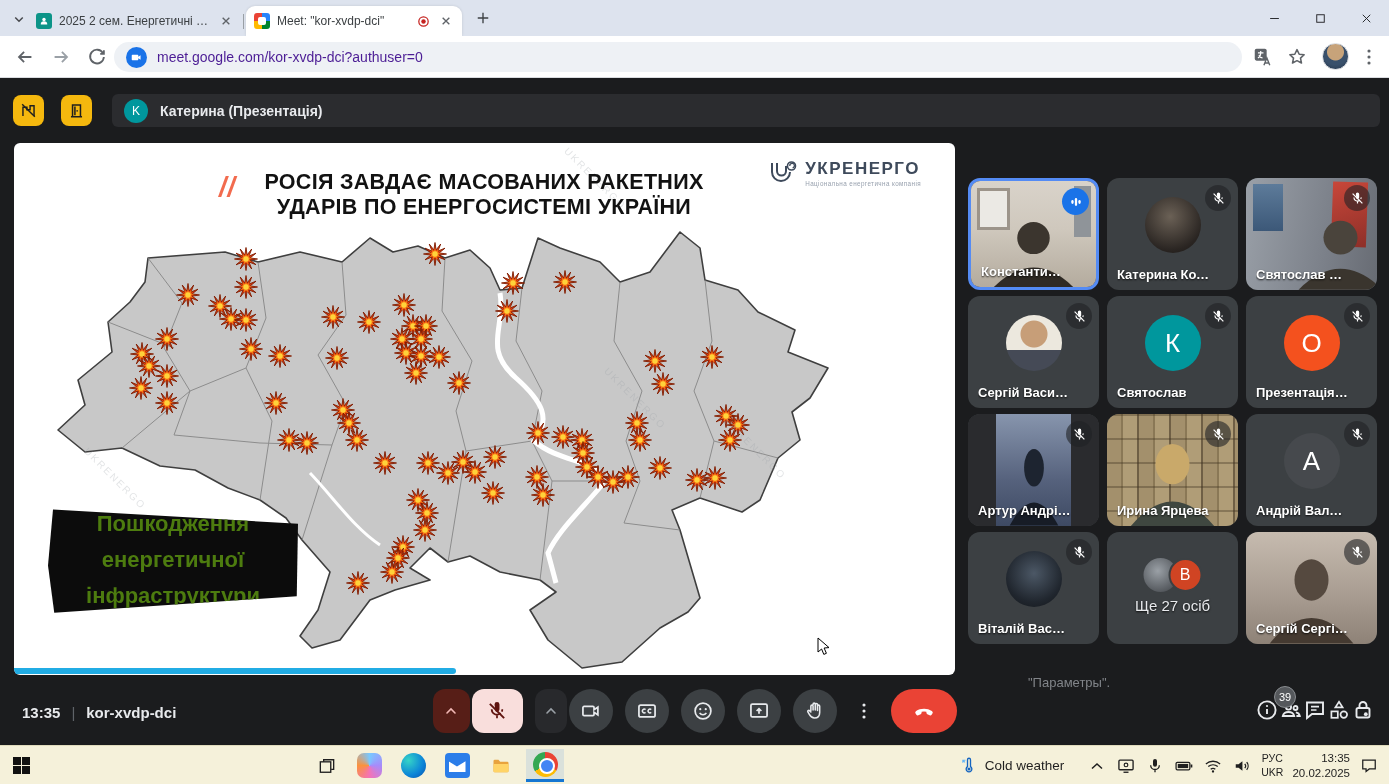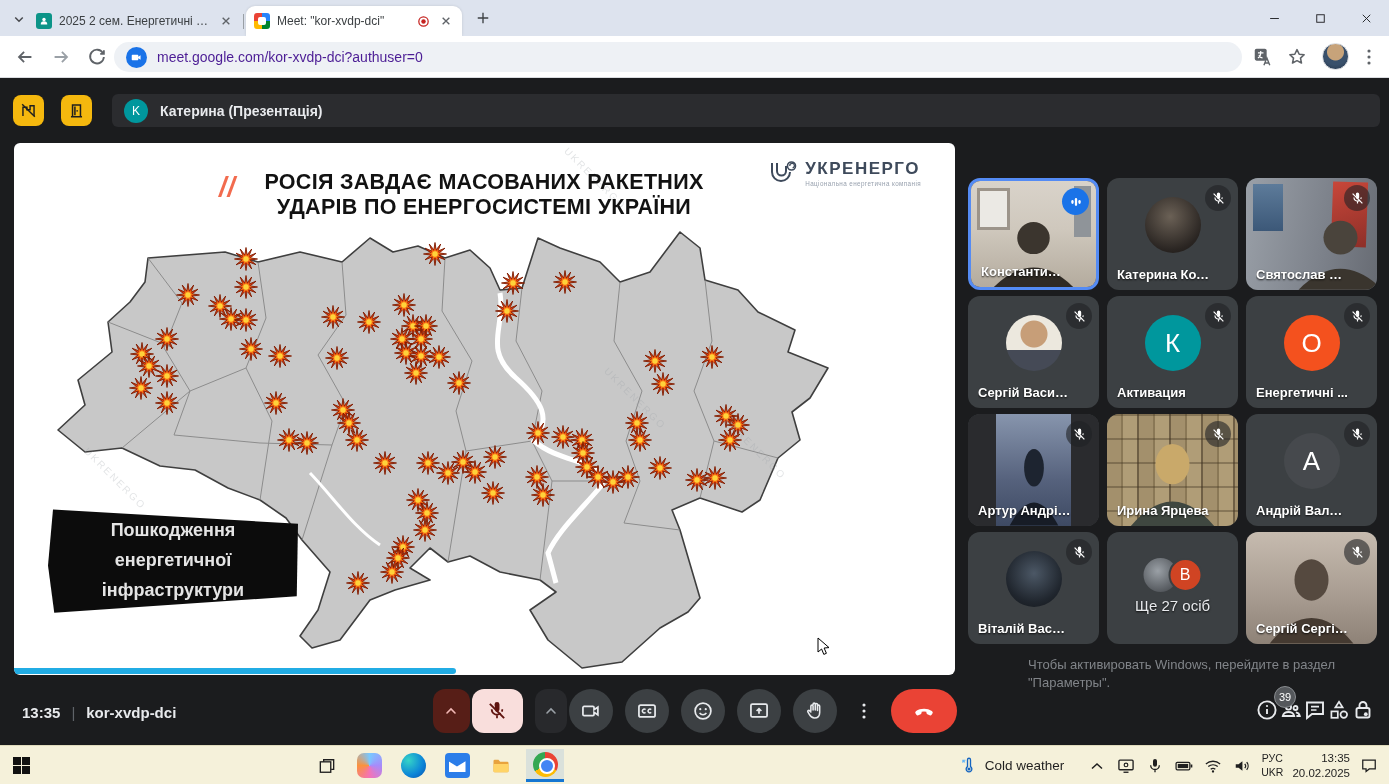--- a/index.html
+++ b/index.html
@@ -50,21 +50,21 @@
   #slide { position:absolute; left:14px; top:65px; width:941px; height:532px; background:#fff; border-radius:6px; overflow:hidden; }
   #slide-title { position:absolute; left:190px; top:27px; width:560px; text-align:center; font-weight:bold; font-size:21.5px; line-height:1.18; color:#121212; letter-spacing:.3px; }
   #slide-slashes { position:absolute; left:205px; top:29px; font-size:27px; font-weight:bold; font-style:italic; color:#f26b4e; letter-spacing:1px; }
   #brand { position:absolute; right:34px; top:16px; display:flex; align-items:flex-end; gap:6px; }
   #brand svg { width:32px; height:28px; }
   #brand-name { font-size:17px; font-weight:bold; color:#3e4a5b; letter-spacing:1.5px; }
   #brand-sub { font-size:6.3px; color:#98a1ae; letter-spacing:.4px; margin-top:1px; }
   #map-svg { position:absolute; inset:0; width:100%; height:100%; }
   .wm { position:absolute; font-size:10px; color:#9aa0a6; opacity:.28; transform:rotate(45deg); letter-spacing:2px; white-space:nowrap; }
   #callout { position:absolute; left:34px; top:362px; width:250px; height:110px; background:#0c0c0c; clip-path:polygon(2% 4%, 100% 17%, 99.5% 83%, 2.5% 98%, 0% 55%); display:flex; flex-direction:column; align-items:center; justify-content:center; gap:4px; }
-  #callout div { color:#e5e5e5; font-weight:bold; font-size:18px; line-height:1.45; }
+  #callout div { color:#4d7c0f; font-weight:bold; font-size:22px; line-height:1.45; }
   #slide-progress { position:absolute; left:0; bottom:1px; width:47%; height:6px; background:#21ace4; border-radius:0 3px 3px 0; }
   #cursor { position:absolute; left:803px; top:494px; width:14px; height:20px; }
 
   
   #grid { position:absolute; left:968px; top:100px; display:grid; grid-template-columns:repeat(3,131px); grid-auto-rows:112px; gap:6px 8px; }
   .tile { position:relative; background:#3c4043; border-radius:12px; overflow:hidden; }
   .tile.speaking { border:3px solid #548bf4; }
   .vid { position:absolute; inset:0; }
   .sil { position:absolute; bottom:0; left:0; width:100%; height:72%; }
   .vid.room { background:linear-gradient(180deg,#d9d3ca 0%,#cfc8bd 45%,#b4ab9e 100%); }
@@ -453,33 +453,33 @@
       <div class="tile">
         <div class="avatar" style="background:#00979d">К</div>
         <div class="micchip">
           <svg viewBox="0 0 24 24">
             <path d="M9.3 5a2.7 2.7 0 0 1 5.4 0v5a2.7 2.7 0 0 1-4.3 2.2z" fill="currentColor"></path>
             <path d="M6.2 10.2a5.8 5.8 0 0 0 9.8 4.2M17.8 10.2a5.7 5.7 0 0 1-.6 2.6" fill="none" stroke="currentColor" stroke-width="1.9"></path>
             <path d="M12 16.5V20" stroke="currentColor" stroke-width="1.9"></path>
             <path d="M4.2 4.2l15.6 15.6" stroke="currentColor" stroke-width="2.1"></path>
           </svg>
         </div>
-        <div class="pname">Активация</div>
+        <div class="pname">Святослав</div>
       </div>
       <div class="tile">
         <div class="avatar" style="background:#f4511e">О</div>
         <div class="micchip">
           <svg viewBox="0 0 24 24">
             <path d="M9.3 5a2.7 2.7 0 0 1 5.4 0v5a2.7 2.7 0 0 1-4.3 2.2z" fill="currentColor"></path>
             <path d="M6.2 10.2a5.8 5.8 0 0 0 9.8 4.2M17.8 10.2a5.7 5.7 0 0 1-.6 2.6" fill="none" stroke="currentColor" stroke-width="1.9"></path>
             <path d="M12 16.5V20" stroke="currentColor" stroke-width="1.9"></path>
             <path d="M4.2 4.2l15.6 15.6" stroke="currentColor" stroke-width="2.1"></path>
           </svg>
         </div>
-        <div class="pname">Енергетичні ...</div>
+        <div class="pname">Презентація ...</div>
       </div>
       <div class="tile">
         <div class="vid portrait-video">
           <svg class="sil" viewBox="0 0 100 62" preserveAspectRatio="none">
             <circle cx="50" cy="22" r="13" fill="#1d2430"></circle>
             <path d="M18 62 Q50 30 82 62 Z" fill="#171c26"></path>
           </svg>
         </div>
         <div class="micchip">
           <svg viewBox="0 0 24 24">
@@ -653,21 +653,21 @@
           <circle cx="16.8" cy="16.6" r="3.3" fill="none" stroke="currentColor" stroke-width="1.7"></circle>
         </svg></span>
     <span class="pic"><svg viewBox="0 0 24 24">
           <rect x="5.5" y="10" width="13" height="9.5" rx="1.8" fill="none" stroke="currentColor" stroke-width="1.9"></rect>
           <path d="M8.5 10V7.5a3.5 3.5 0 0 1 7 0V10" fill="none" stroke="currentColor" stroke-width="1.9"></path>
           <circle cx="14.8" cy="16.2" r="1.9" fill="currentColor"></circle>
         </svg></span>
   </div>
 
   <div id="winwm">
-    <div class="l"><span>Чтобы активировать Windows, перейдите в раздел</span><br><span>"Параметры".</span></div>
+    <div class="l"><br><span>"Параметры".</span></div>
   </div>
 </div>
 
 <div id="taskbar">
   <div id="start">
       <i></i>
       <i></i>
       <i></i>
       <i></i>
     </div>

